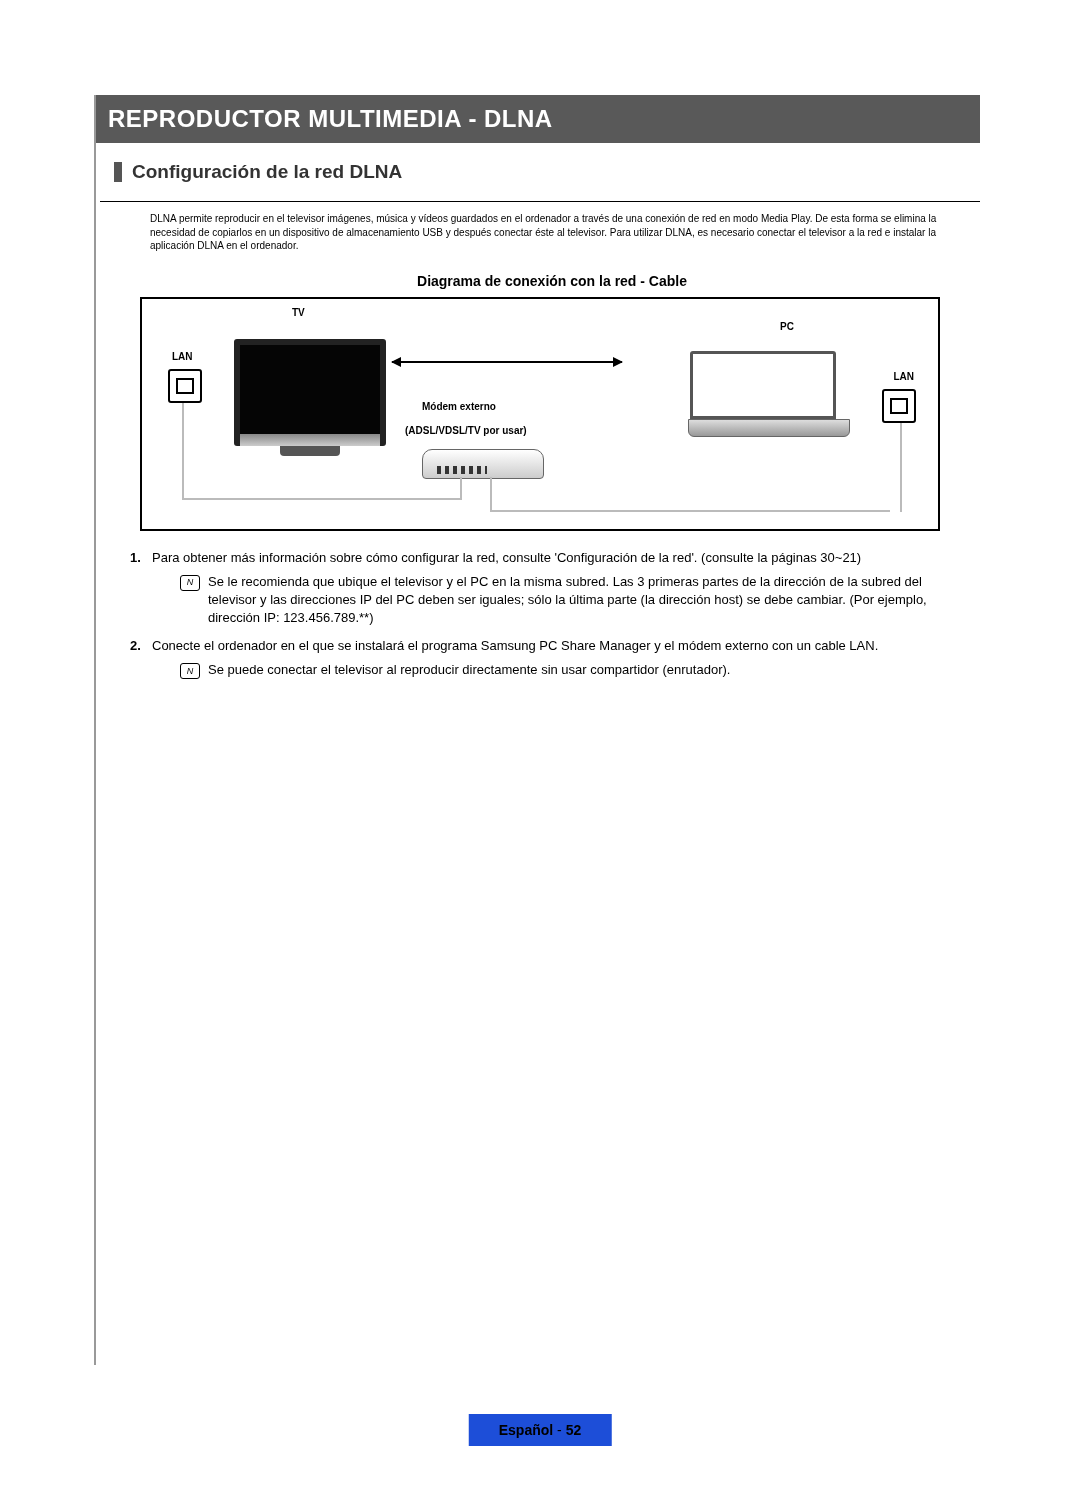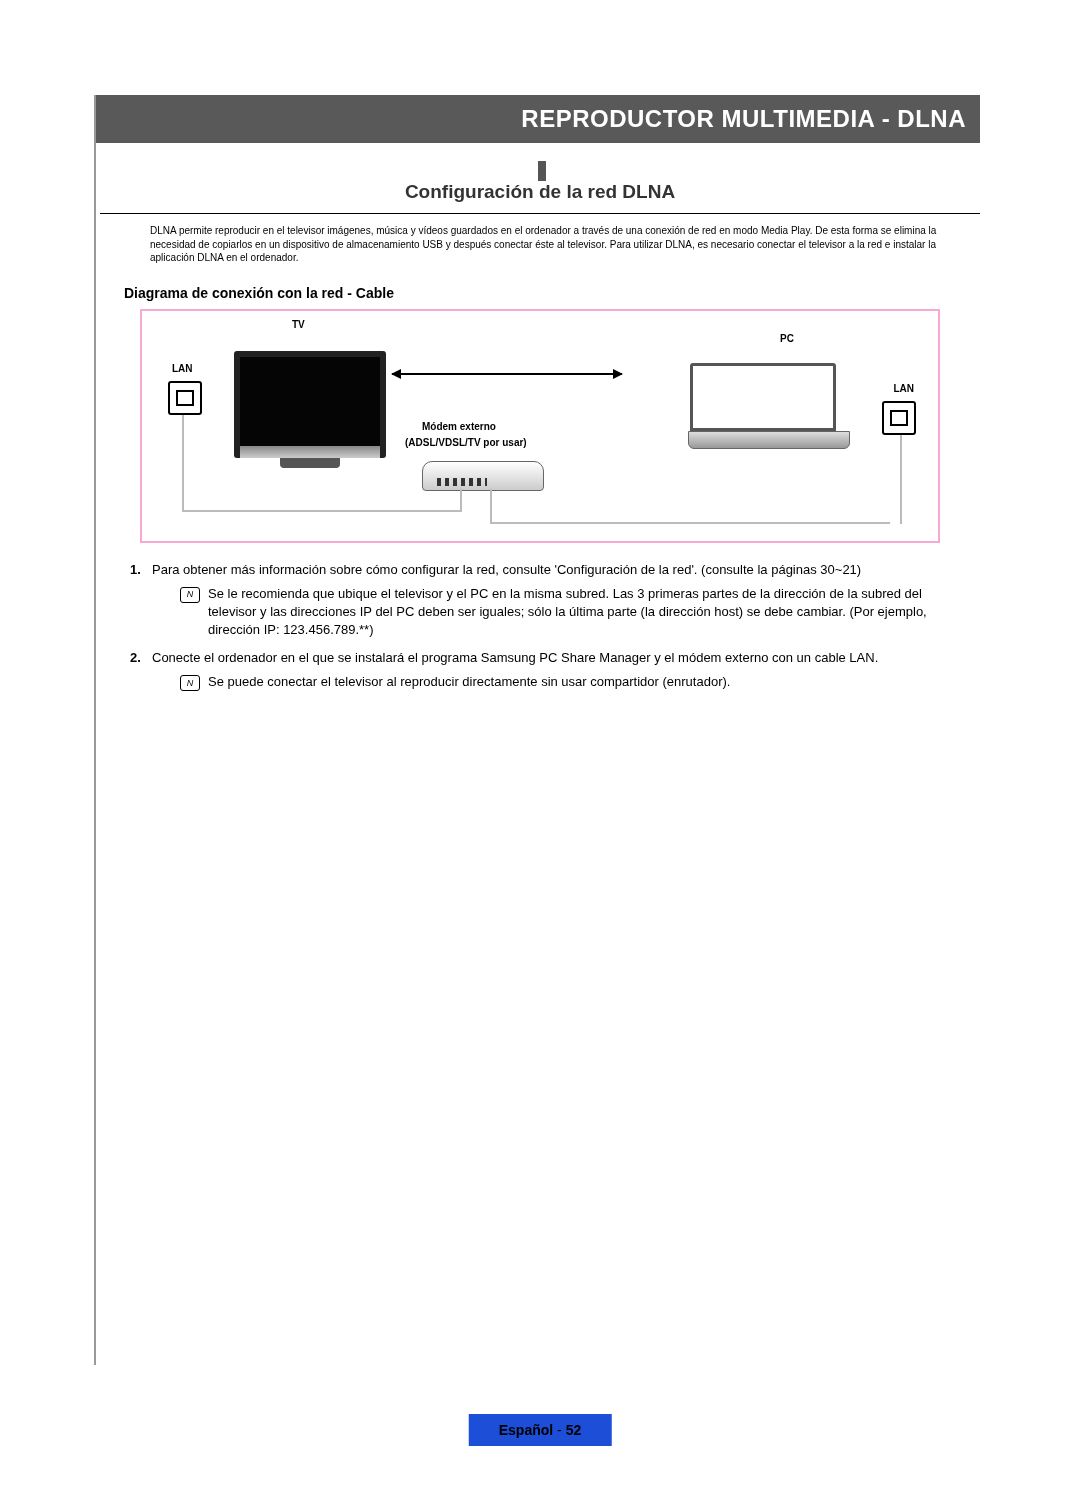--- a/index.html
+++ b/index.html
@@ -25,27 +25,25 @@
   }
   .banner {
     background: #595959;
     color: #fff;
     font-weight: bold;
     font-size: 24px;
     padding: 10px 14px;
     letter-spacing: 0.5px;
     margin-bottom: 18px;
     margin-left: -6px;
-    text-align: right;
   }
   .section-row {
     display: flex;
     align-items: center;
-    margin-bottom: 10px;
-    flex-direction: column;
+    margin-bottom: 18px;
   }
   .section-mark {
     width: 8px;
     height: 20px;
     background: #555;
     margin-right: 10px;
     margin-left: 14px;
   }
   .section-title {
     font-weight: bold;
@@ -61,23 +59,24 @@
     font-size: 10px;
     line-height: 1.35;
     margin-left: 50px;
     margin-right: 0;
     margin-bottom: 20px;
   }
   .subhead {
     font-weight: bold;
     font-size: 14px;
     margin: 6px 0 8px 24px;
+    text-align: center;
   }
   .diagram-box {
-    border: 2px solid #f9a8d4;
+    border: 2px solid #000000;
     margin: 0 40px 18px 40px;
     height: 230px;
     position: relative;
   }
   .dlabel {
     position: absolute;
     font-size: 10px;
     font-weight: bold;
     text-align: center;
     line-height: 1.1;
@@ -263,21 +262,21 @@
 
   <div class="intro">DLNA permite reproducir en el televisor imágenes, música y vídeos guardados en el ordenador a través de una conexión de red en modo Media Play. De esta forma se elimina la necesidad de copiarlos en un dispositivo de almacenamiento USB y después conectar éste al televisor. Para utilizar DLNA, es necesario conectar el televisor a la red e instalar la aplicación DLNA en el ordenador.</div>
 
   <div class="subhead">Diagrama de conexión con la red - Cable</div>
 
   <div class="diagram-box">
     <div class="dlabel" style="left:150px;top:8px">TV</div>
     <div class="dlabel" style="right:144px;top:22px">PC</div>
     <div class="dlabel" style="left:30px;top:52px">LAN</div>
     <div class="dlabel" style="right:24px;top:72px">LAN</div>
-    <div class="dlabel" style="left:280px;top:110px">Módem externo</div>
+    <div class="dlabel" style="left:280px;top:102px">Módem externo</div>
     <div class="dlabel" style="left:263px;top:126px">(ADSL/VDSL/TV por usar)</div>
 
     <div class="lan-port" style="left:26px;top:70px"></div>
     <div class="lan-port" style="right:22px;top:90px"></div>
     <div class="tv"></div>
     <div class="tv-stand"></div>
     <div class="pc">
       <div class="pc-screen"></div>
       <div class="pc-base"></div>
     </div>

